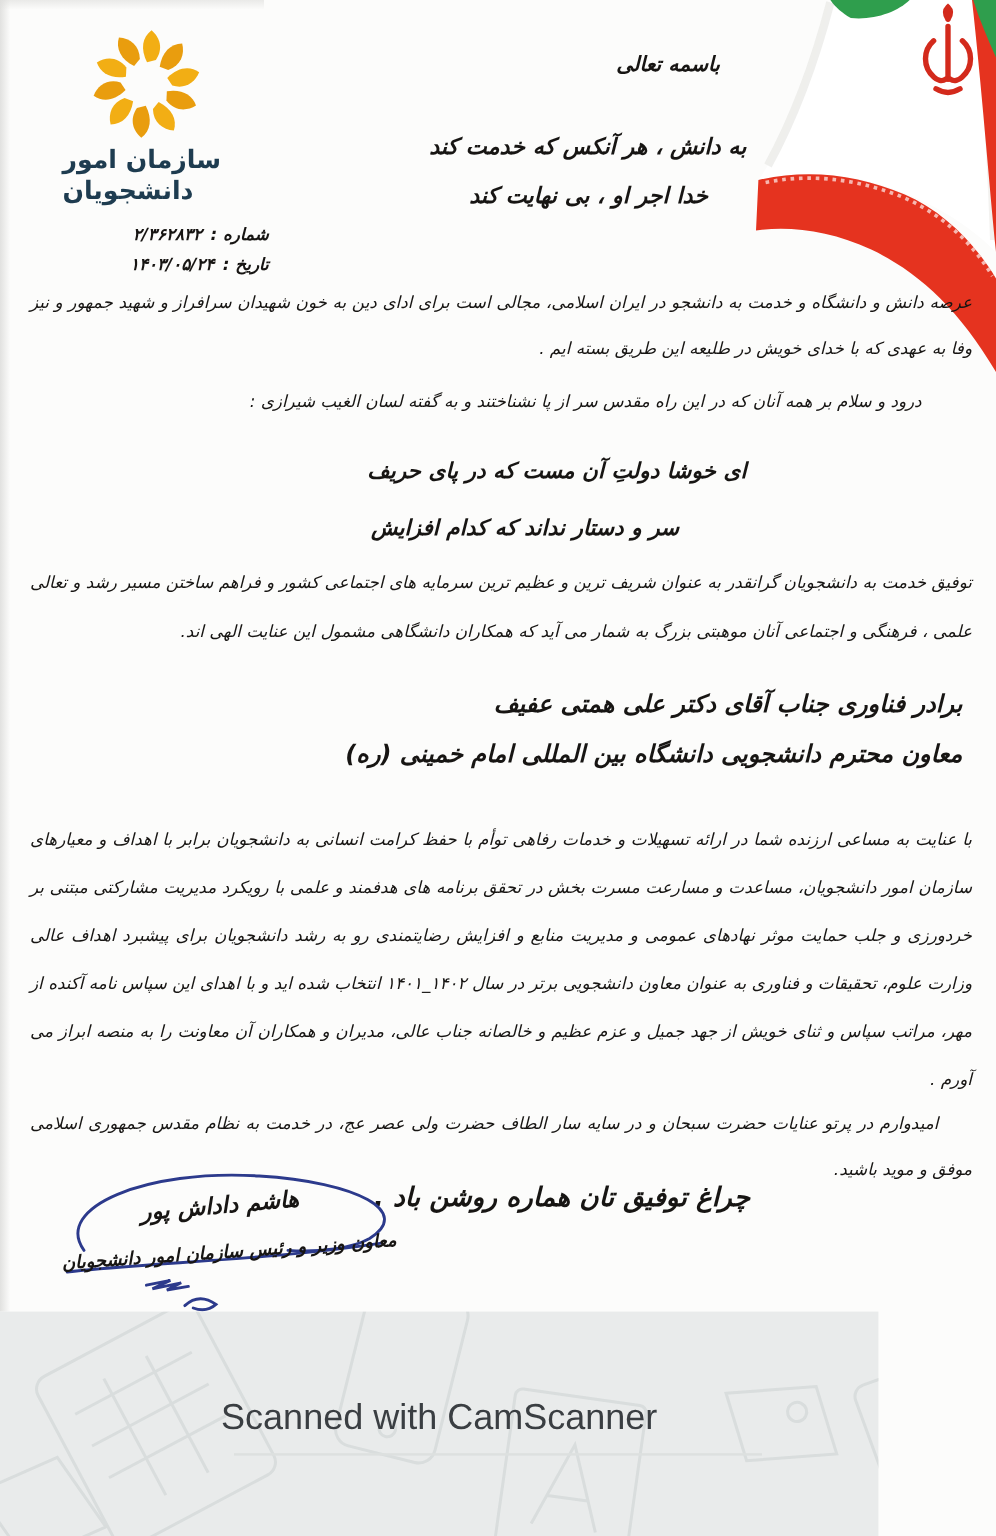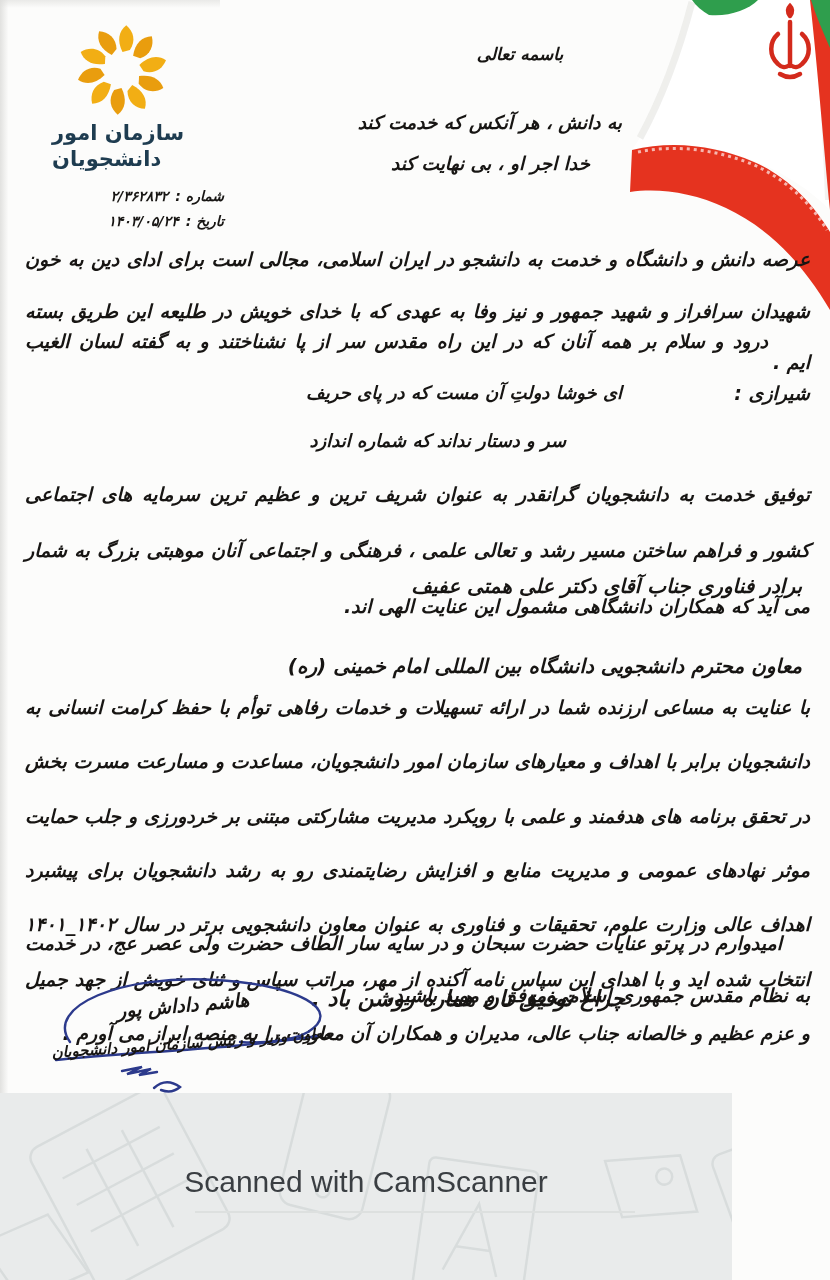--- a/index.html
+++ b/index.html
@@ -32,41 +32,41 @@
       font-family:"DejaVu Sans",sans-serif;}
 
   
   .logo-wrap{position:absolute;left:52px;top:18px;width:140px;text-align:left;}
   .logo-svg{display:block;margin:0 auto;}
   .org-name{margin-top:2px;color:var(--org);font-weight:bold;font-style:normal;
             font-size:21px;line-height:1.25;letter-spacing:.5px;}
   .ref-block{position:absolute;left:44px;top:184px;width:180px;font-size:14px;
              font-weight:bold;line-height:1.8;}
   .ref-row{display:flex;direction:rtl;gap:7px;justify-content:flex-start;}
-  .bismillah{position:absolute;left:440px;top:44px;width:160px;text-align:center;
+  .bismillah{position:absolute;left:440px;top:44px;width:160px;
              font-size:17px;font-weight:bold;white-space:nowrap;}
   .motto{position:absolute;right:208px;top:112px;width:300px;
          font-size:18.5px;font-weight:bold;}
   .motto .m1{white-space:nowrap;}
   .motto .m2{white-space:nowrap;margin:20px 32px 0 0;}
 
   .flag{position:absolute;right:0;top:0;}
 
   
   .para{position:absolute;left:25px;right:20px;text-align:justify;
-        text-align-last:right;font-size:19px;line-height:2.72;font-weight:bold;}
+        text-align-last:right;font-size:14px;line-height:2.72;}
   .p1{top:234px;}
   .p2{top:316px;text-indent:42px;white-space:normal;}
   .poem-line{position:absolute;font-size:18px;font-weight:bold;white-space:nowrap;}
   .poem1{top:382px;right:208px;margin-left:34px;}
   .poem2{top:430px;right:264px;}
   .p3{top:466px;line-height:2.95;}
   .addr{position:absolute;right:28px;font-weight:bold;font-size:20px;white-space:nowrap;}
   .addr1{top:574px;}
-  .addr2{top:654px;}
+  .addr2{top:616px;}
   .p4{top:680px;line-height:2.86;}
   .p5{top:918px;text-indent:28px;}
   .closing{position:absolute;top:986px;right:205px;font-size:22px;font-weight:bold;
            white-space:nowrap;}
 
   
   .sig-block{position:absolute;left:26px;top:968px;width:330px;height:130px;}
   .sig-svg{position:absolute;left:0;top:0;}
   .sig-name{position:absolute;top:26px;left:52px;width:210px;text-align:center;
             font-size:19px;font-weight:bold;transform:rotate(-5deg);}
@@ -157,21 +157,21 @@
       <path d="M148,34 c-9,8 -9,22 0,30 c3,3 7,4 10,2"></path>
       <path d="M172,34 c9,8 9,22 0,30 c-3,3 -7,4 -10,2"></path>
       <path d="M150,74 q10,6 20,0"></path>
     </g>
   </svg>
 
   <div class="para p1 fa">عرصه دانش و دانشگاه و خدمت به دانشجو در ایران اسلامی، مجالی است برای ادای دین به خون شهیدان سرافراز و شهید جمهور و نیز وفا به عهدی که با خدای خویش در طلیعه این طریق بسته ایم .</div>
   <div class="para p2 fa">درود و سلام بر همه آنان که در این راه مقدس سر از پا نشناختند و به گفته لسان الغیب شیرازی :</div>
 
   <div class="poem-line poem1 fa">ای خوشا دولتِ آن مست که در پای حریف</div>
-  <div class="poem-line poem2 fa">سر و دستار نداند که شماره اندازد</div>
+  <div class="poem-line poem2 fa">سر و دستار نداند که کدام افزایش</div>
 
   <div class="para p3 fa">توفیق خدمت به دانشجویان گرانقدر به عنوان شریف ترین و عظیم ترین سرمایه های اجتماعی کشور و فراهم ساختن مسیر رشد و تعالی علمی ، فرهنگی و اجتماعی آنان موهبتی بزرگ به شمار می آید که همکاران دانشگاهی مشمول این عنایت الهی اند.</div>
 
   <div class="addr addr1 fa">برادر فناوری جناب آقای دکتر علی همتی عفیف</div>
   <div class="addr addr2 fa">معاون محترم دانشجویی دانشگاه بین المللی امام خمینی (ره)</div>
 
   <div class="para p4 fa">با عنایت به مساعی ارزنده شما در ارائه تسهیلات و خدمات رفاهی توأم با حفظ کرامت انسانی به دانشجویان برابر با اهداف و معیارهای سازمان امور دانشجویان، مساعدت و مسارعت مسرت بخش در تحقق برنامه های هدفمند و علمی با رویکرد مدیریت مشارکتی مبتنی بر خردورزی و جلب حمایت موثر نهادهای عمومی و مدیریت منابع و افزایش رضایتمندی رو به رشد دانشجویان برای پیشبرد اهداف عالی وزارت علوم، تحقیقات و فناوری به عنوان معاون دانشجویی برتر در سال ۱۴۰۲_۱۴۰۱ انتخاب شده اید و با اهدای این سپاس نامه آکنده از مهر، مراتب سپاس و ثنای خویش از جهد جمیل و عزم عظیم و خالصانه جناب عالی، مدیران و همکاران آن معاونت را به منصه ابراز می آورم .</div>
   <div class="para p5 fa">امیدوارم در پرتو عنایات حضرت سبحان و در سایه سار الطاف حضرت ولی عصر عج، در خدمت به نظام مقدس جمهوری اسلامی موفق و موید باشید.</div>
 
   <div class="closing fa">چراغ توفیق تان هماره روشن باد .</div>

